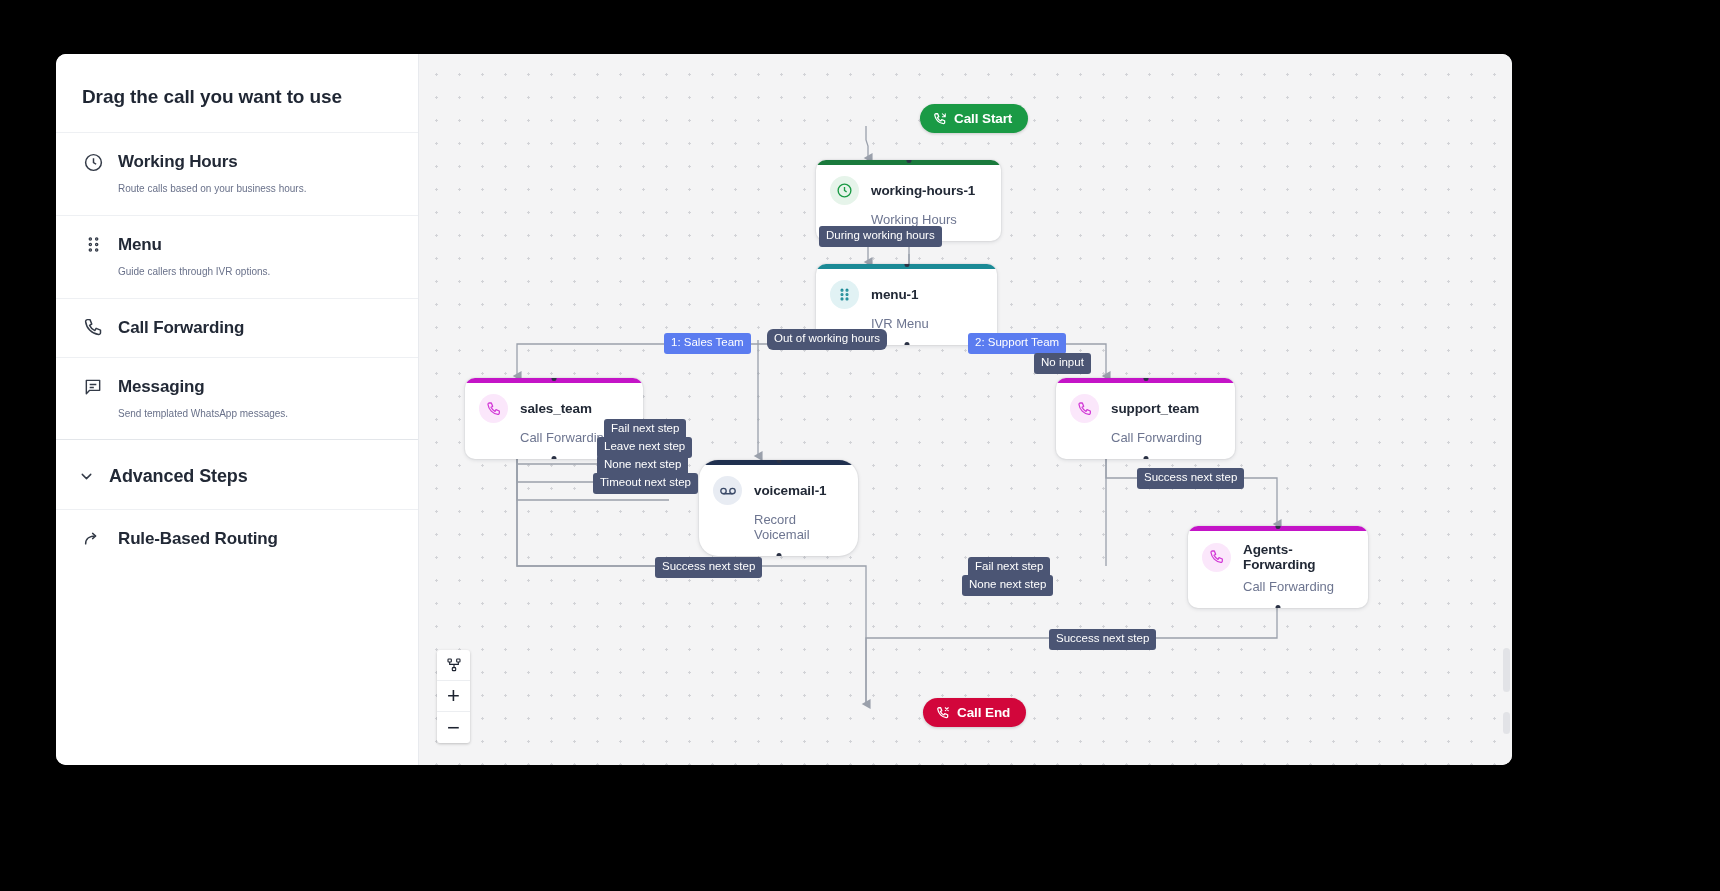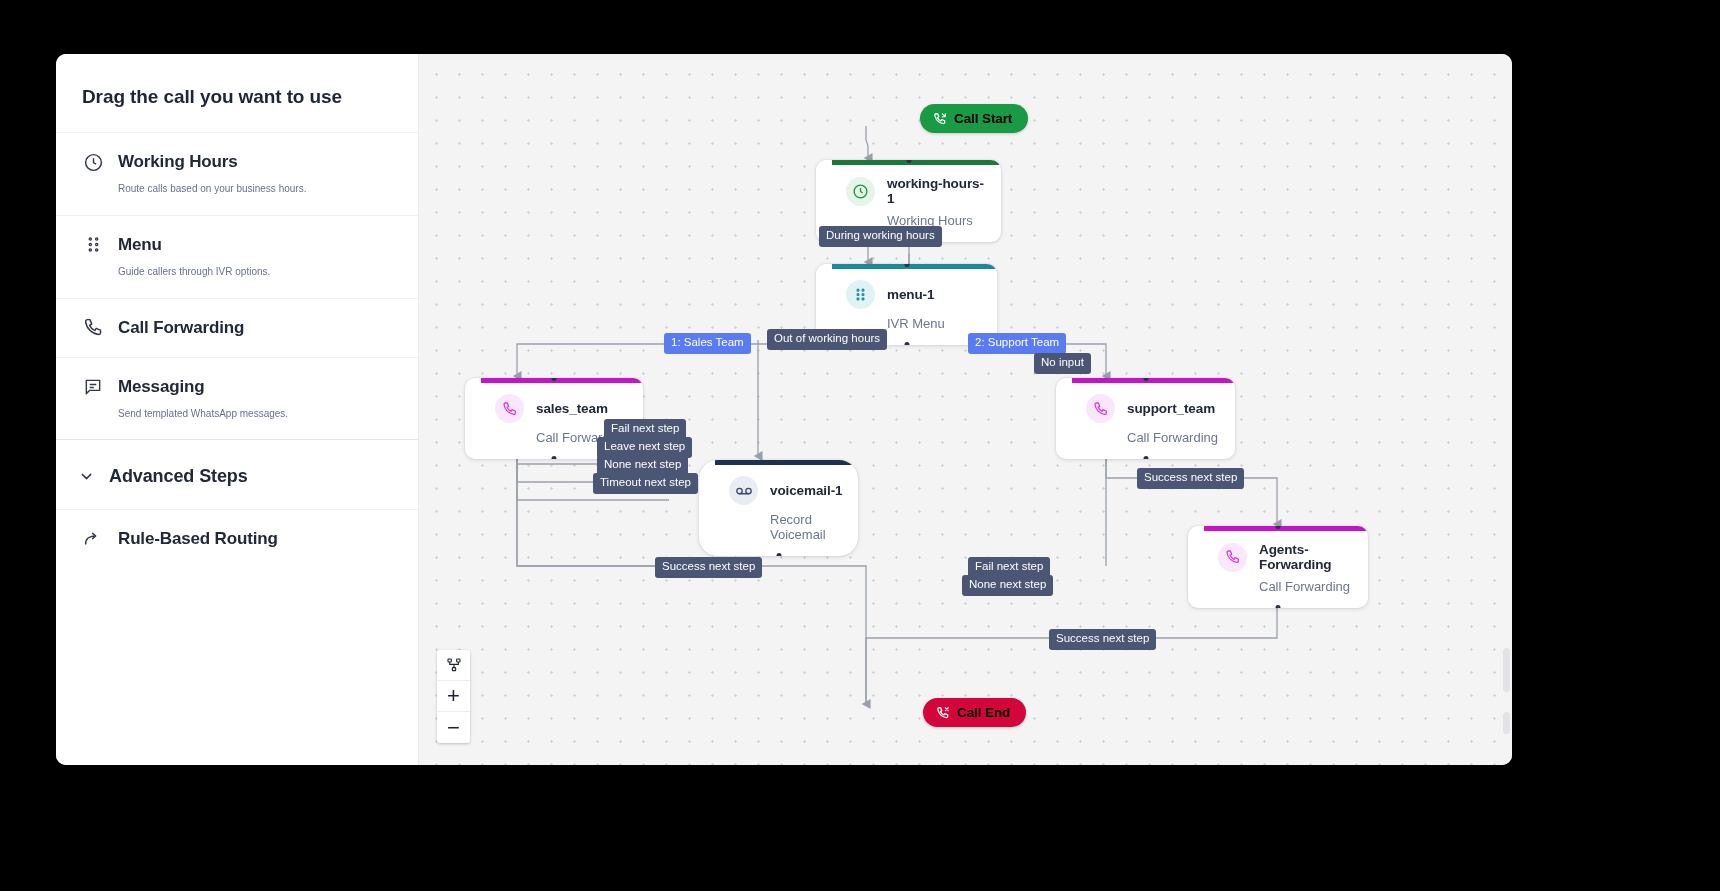--- a/index.html
+++ b/index.html
@@ -96,21 +96,20 @@
   
   .edges { position: absolute; inset: 0; width: 100%; height: 100%; }
 
   
   .node {
     position: absolute;
     background: #fff;
     border-radius: 10px;
     box-shadow: 0 1px 4px rgba(18,24,40,.13), 0 0 0 1px rgba(18,24,40,.03);
     overflow: hidden;
-    padding-left: 16px;
   }
   .node .bar { height: 5px; width: 100%; }
   .node .body { padding: 11px 14px 14px 14px; }
   .node-row { display: flex; align-items: center; gap: 12px; }
   .node-ico {
     width: 29px; height: 29px; border-radius: 50%;
     flex: 0 0 29px;
     display: flex; align-items: center; justify-content: center;
   }
   .node-title {
@@ -135,21 +134,21 @@
   }
   .port.top { top: -2px; }
   .port.bottom { bottom: -2px; }
 
   
   .pill {
     position: absolute;
     display: flex; align-items: center; gap: 7px;
     border-radius: 15px;
     padding: 7px 16px 7px 13px;
-    color: #000000;
+    color: #ffffff;
     font-size: 13.5px;
     font-weight: 700;
     letter-spacing: -0.1px;
     white-space: nowrap;
     box-shadow: 0 1px 3px rgba(0,0,0,.18);
   }
   .pill svg { display:block; }
 
   
   .elabel {
@@ -445,21 +444,21 @@
       <span>
         <svg width="14" height="14" viewBox="0 0 24 24" fill="none" stroke="#fff" stroke-width="2.2" stroke-linecap="round" stroke-linejoin="round">
             <path d="M5 3h3l2 5-2.5 1.5a13 13 0 0 0 6 6L15 13l5 2v3a2 2 0 0 1-2.2 2A17 17 0 0 1 3 5.2 2 2 0 0 1 5 3z"></path>
             <path d="M16 3l5 5M21 3l-5 5" stroke-width="1.9"></path>
           </svg>
       </span>
       <span>Call End</span>
     </div>
 
     <div class="elabel slate" style="left:400px; top:172px;">During working hours</div>
-    <div class="elabel slate" style="left:348px; top:275px;">Out of working hours</div>
+    <div class="elabel slate" style="left:348px; top:275px;border-radius:6px;">Out of working hours</div>
     <div class="elabel blue" style="left:245px; top:279px;">1: Sales Team</div>
     <div class="elabel blue" style="left:549px; top:279px;">2: Support Team</div>
     <div class="elabel slate" style="left:567px; top:299px;margin-left:48px;">No input</div>
 
     <div class="elabel slate" style="left:185px; top:365px;">Fail next step</div>
     <div class="elabel slate" style="left:178px; top:383px;">Leave next step</div>
     <div class="elabel slate" style="left:178px; top:401px;">None next step</div>
     <div class="elabel slate" style="left:174px; top:419px;">Timeout next step</div>
 
     <div class="elabel slate" style="left:718px; top:414px;">Success next step</div>

